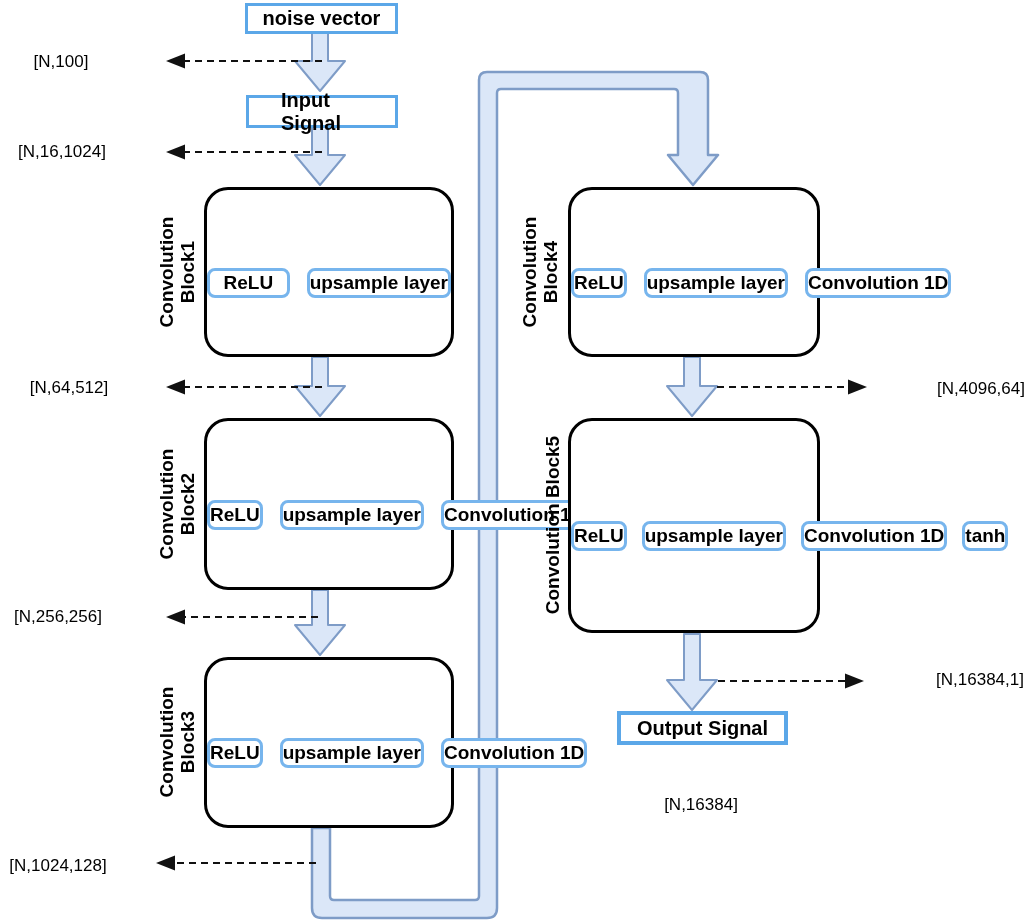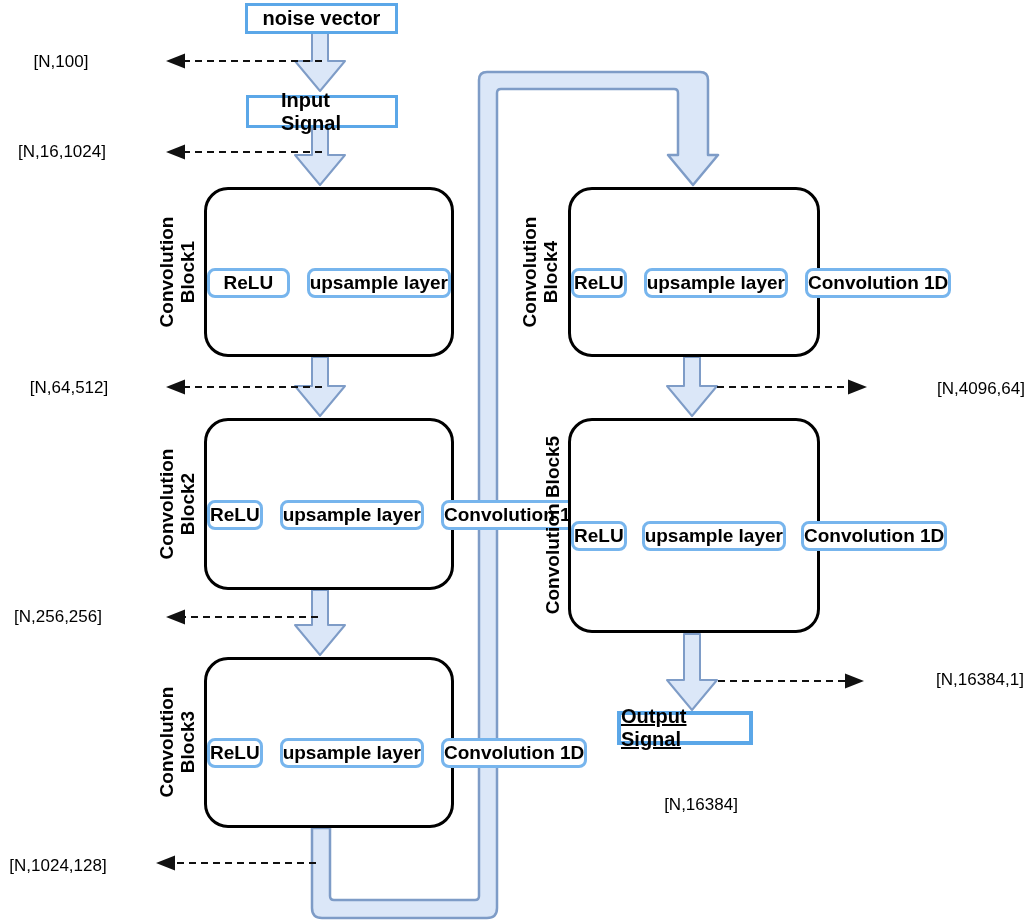--- a/index.html
+++ b/index.html
@@ -72,21 +72,21 @@
       <polygon points="166,387 185,379.5 185,394.5"></polygon>
       <polygon points="166,617 185,609.5 185,624.5"></polygon>
       <polygon points="156,863 175,855.5 175,870.5"></polygon>
       <polygon points="867,387 848,379.5 848,394.5"></polygon>
       <polygon points="864,681 845,673.5 845,688.5"></polygon>
     </g>
   </svg>
 
   <div class="io-box" style="left:245px;top:3px;width:153px;height:31px;">noise vector</div>
   <div class="io-box" style="left:246px;top:95px;width:152px;height:33px;padding-left:32px;">Input Signal</div>
-  <div class="io-box thick" style="left:617px;top:711px;width:136px;height:34px;text-decoration:underline;">Output Signal</div>
+  <div class="io-box thick" style="left:617px;top:711px;width:171px;height:34px;">Output Signal</div>
 
   <div class="block pad3" style="left:204px;top:187px;width:250px;height:170px;">
     <div class="layer narrow">ReLU</div>
     <div class="layer">upsample layer</div>
   </div>
   <div class="block-label" style="left:177px;top:272px;">
     <div>Convolution</div>
     <div>Block1</div>
   </div>
 
@@ -117,20 +117,21 @@
   </div>
   <div class="block-label" style="left:540px;top:272px;">
     <div>Convolution</div>
     <div>Block4</div>
   </div>
 
   <div class="block pad4" style="left:568px;top:418px;width:252px;height:215px;">
     <div class="layer narrow">ReLU</div>
     <div class="layer">upsample layer</div>
     <div class="layer">Convolution 1D</div>
+    <div class="layer narrow">tanh</div>
   </div>
   <div class="block-label" style="left:552px;top:525px;">
     <div>Convolution Block5</div>
   </div>
 
   <div class="dim-label" style="left:61px;top:62px;">[N,100]</div>
   <div class="dim-label" style="left:62px;top:152px;">[N,16,1024]</div>
   <div class="dim-label" style="left:57px;top:388px;margin-left:12px;">[N,64,512]</div>
   <div class="dim-label" style="left:58px;top:617px;">[N,256,256]</div>
   <div class="dim-label" style="left:58px;top:866px;">[N,1024,128]</div>

